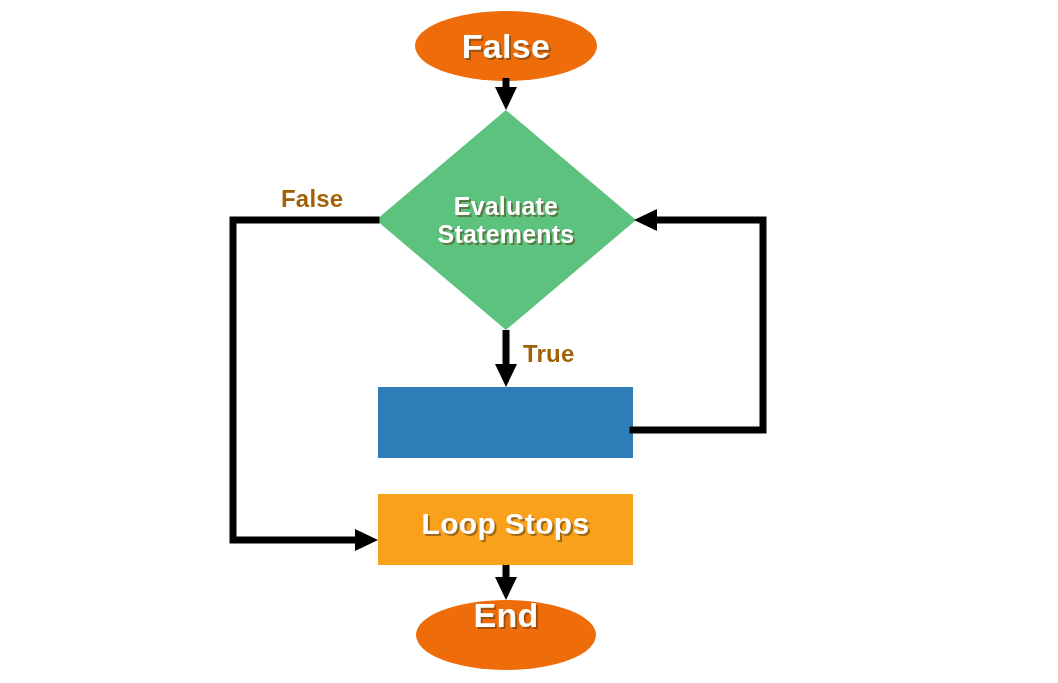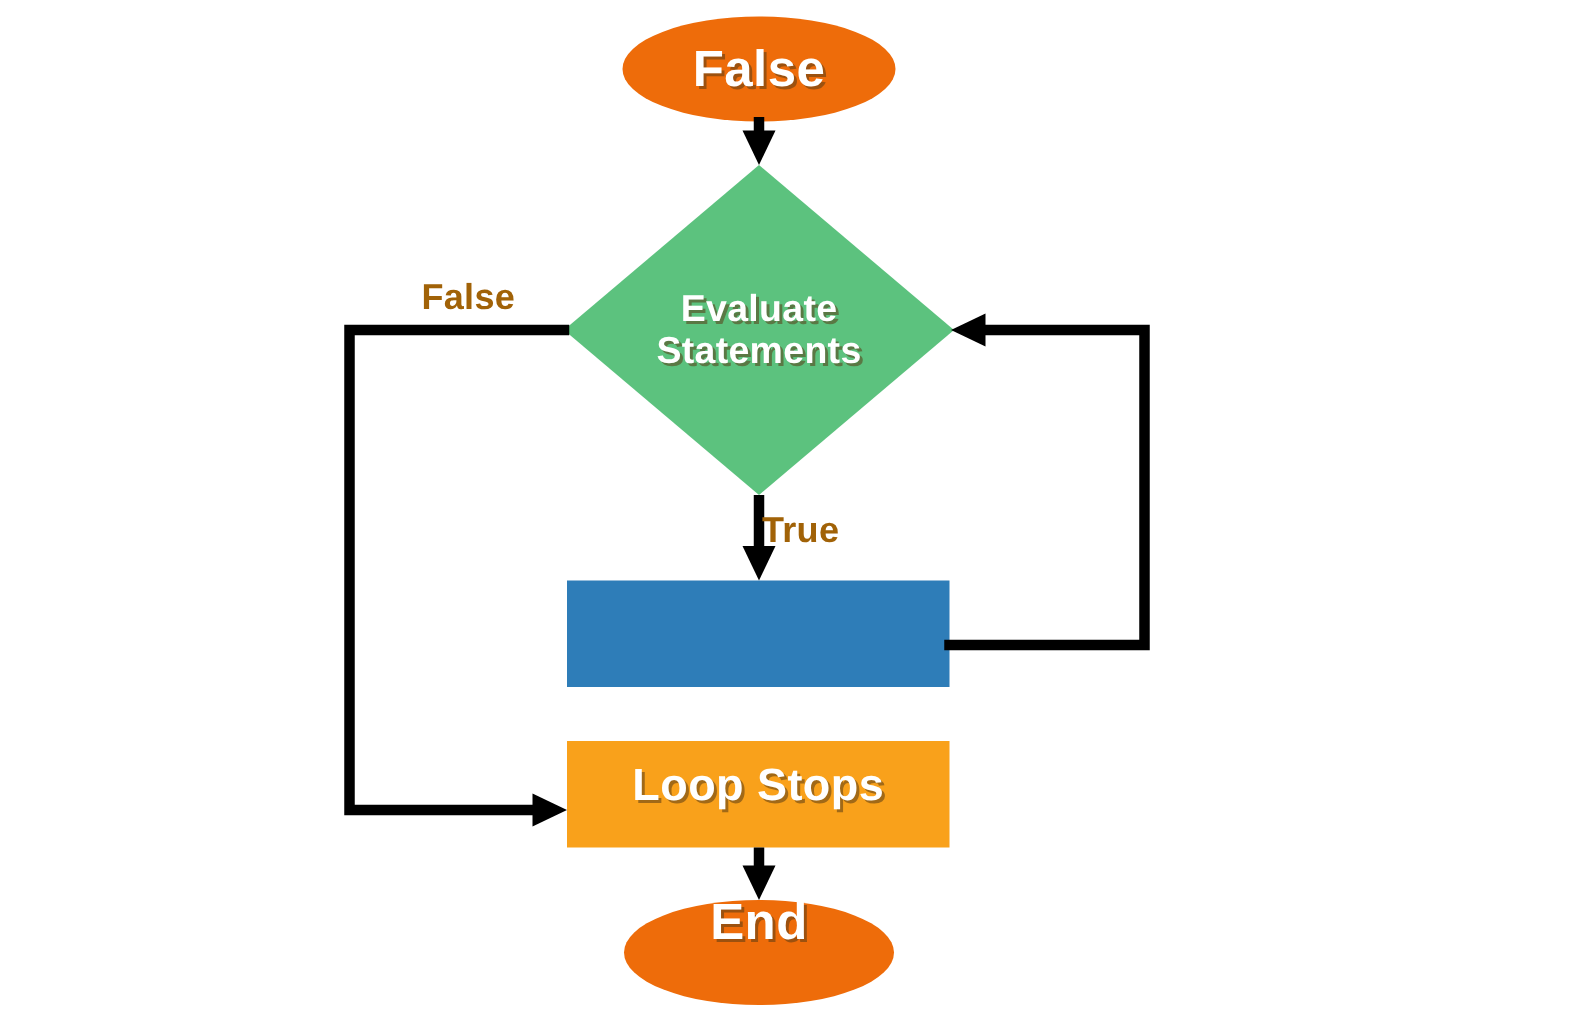--- a/index.html
+++ b/index.html
@@ -105,15 +105,15 @@
     <span>Statements</span>
   </div>
 
 
   <div class="node-label" id="loopstops-label" style="left:378px; top:494px; width:255px; height:60px;">Loop Stops</div>
 
   <div class="node-label" id="end-label" style="left:416px; top:580px; width:180px; height:70px;">End</div>
 
   <div class="edge-label" id="false-label" style="left:281px; top:185px;">False</div>
 
-  <div class="edge-label" id="true-label" style="left:508px; top:340px;">True</div>
+  <div class="edge-label" id="true-label" style="left:523px; top:340px;">True</div>
 
 </div>
 
 </body></html>

